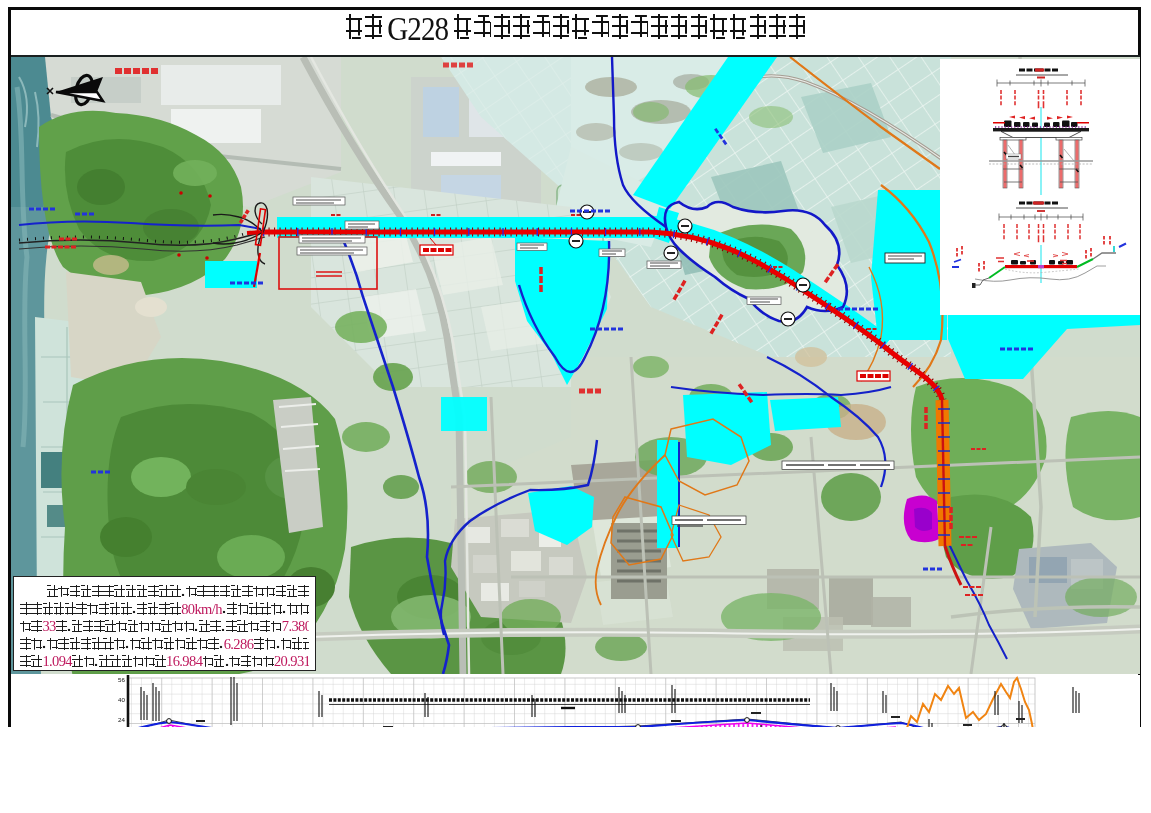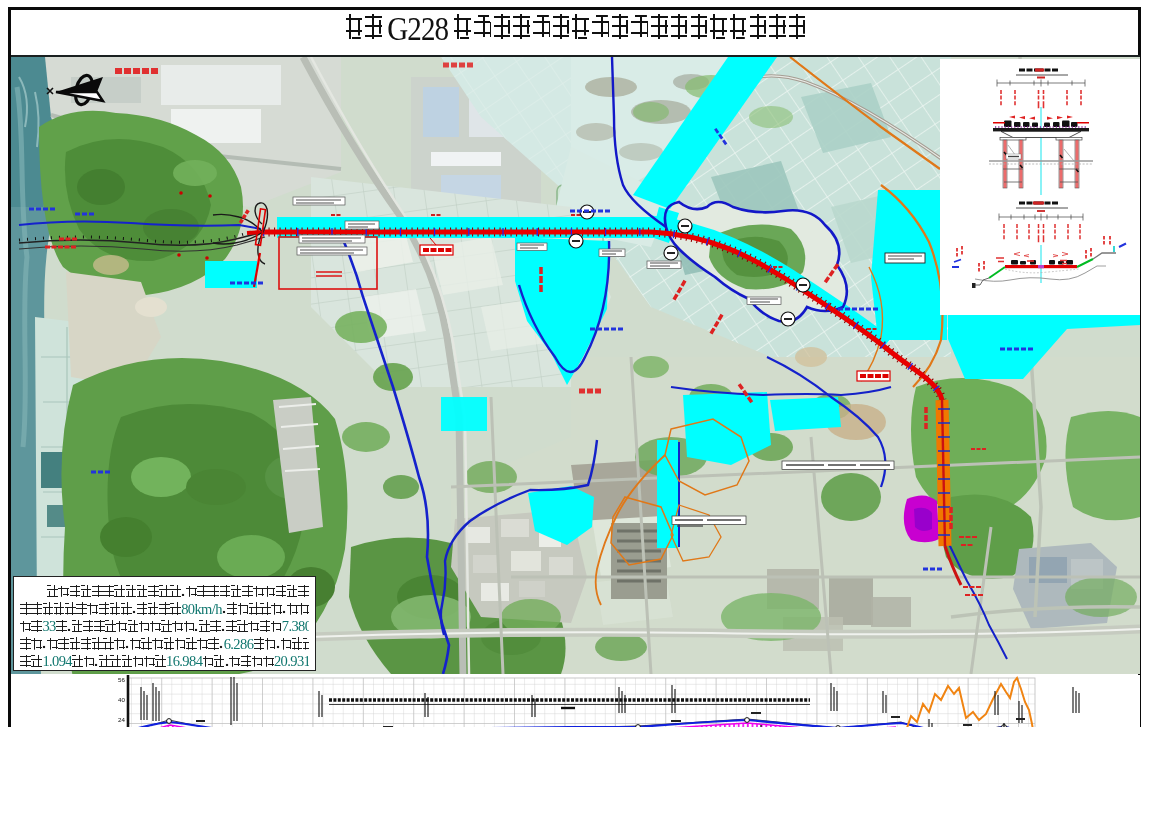--- a/index.html
+++ b/index.html
@@ -12,21 +12,21 @@
 .tnum{font-family:"Liberation Serif",serif;font-size:33px;line-height:25px;color:#111;letter-spacing:-1px;display:inline-block;transform:scaleX(.88);vertical-align:-3px}
 #sep{position:absolute;left:11px;top:55px;width:1129px;height:2.6px;background:#1a2020}
 #desc{position:absolute;left:13px;top:576px;width:289px;height:84px;background:#fff;border:1px solid #222;padding:5px 6px 4px 6px;z-index:30}
 .dline{height:17.6px;white-space:nowrap;overflow:hidden}
 .c,.c2,.c3{display:inline-block;width:10.6px;height:12.4px;margin:0 0.3px;vertical-align:-1px;background-repeat:no-repeat}
 .c{background-image:linear-gradient(#1c1c1c,#1c1c1c),linear-gradient(#1c1c1c,#1c1c1c),linear-gradient(#1c1c1c,#1c1c1c),linear-gradient(#1c1c1c,#1c1c1c);background-size:100% 1.3px,100% 1.3px,100% 1.3px,1.3px 100%;background-position:0 1.5px,0 6px,0 10.5px,6px 0}
 .c2{background-image:linear-gradient(#1c1c1c,#1c1c1c),linear-gradient(#1c1c1c,#1c1c1c),linear-gradient(#1c1c1c,#1c1c1c),linear-gradient(#1c1c1c,#1c1c1c);background-size:100% 1.3px,60% 1.3px,1.3px 90%,1.3px 70%;background-position:0 3px,5px 9.5px,2.5px 1px,9px 3px}
 .c3{background-image:linear-gradient(#1c1c1c,#1c1c1c),linear-gradient(#1c1c1c,#1c1c1c),linear-gradient(#1c1c1c,#1c1c1c),linear-gradient(#1c1c1c,#1c1c1c),linear-gradient(#1c1c1c,#1c1c1c);background-size:100% 1.3px,100% 1.3px,1.3px 100%,40% 1.3px,1.3px 50%;background-position:0 4.5px,0 11px,6.5px 0,0 0.5px,2px 6px}
 .pu{display:inline-block;width:4.5px;height:12.4px;background:radial-gradient(circle at 2px 11px,#1c1c1c 1.3px,transparent 1.6px)}
 .ind{display:inline-block;width:27px}
-.num{font-family:"Liberation Serif",serif;font-size:14.5px;color:#0f766e;letter-spacing:-0.6px}
+.num{font-family:"Liberation Serif",serif;font-size:14.5px;color:#be185d;letter-spacing:-0.6px}
 svg{position:absolute}
 </style></head>
 <body>
 <div id="page">
 
 <div id="frame"></div>
 
 <div id="titlebar"><i class="t2"></i><i class="t"></i><span class="tnum">G228</span><i class="t2"></i><i class="t3"></i><i class="t"></i><i class="t"></i><i class="t3"></i><i class="t"></i><i class="t2"></i><i class="t3"></i><i class="t"></i><i class="t3"></i><i class="t"></i><i class="t"></i><i class="t"></i><i class="t2"></i><i class="t2"></i><i class="t"></i><i class="t"></i><i class="t"></i></div>
 
 <div id="sep"></div>

